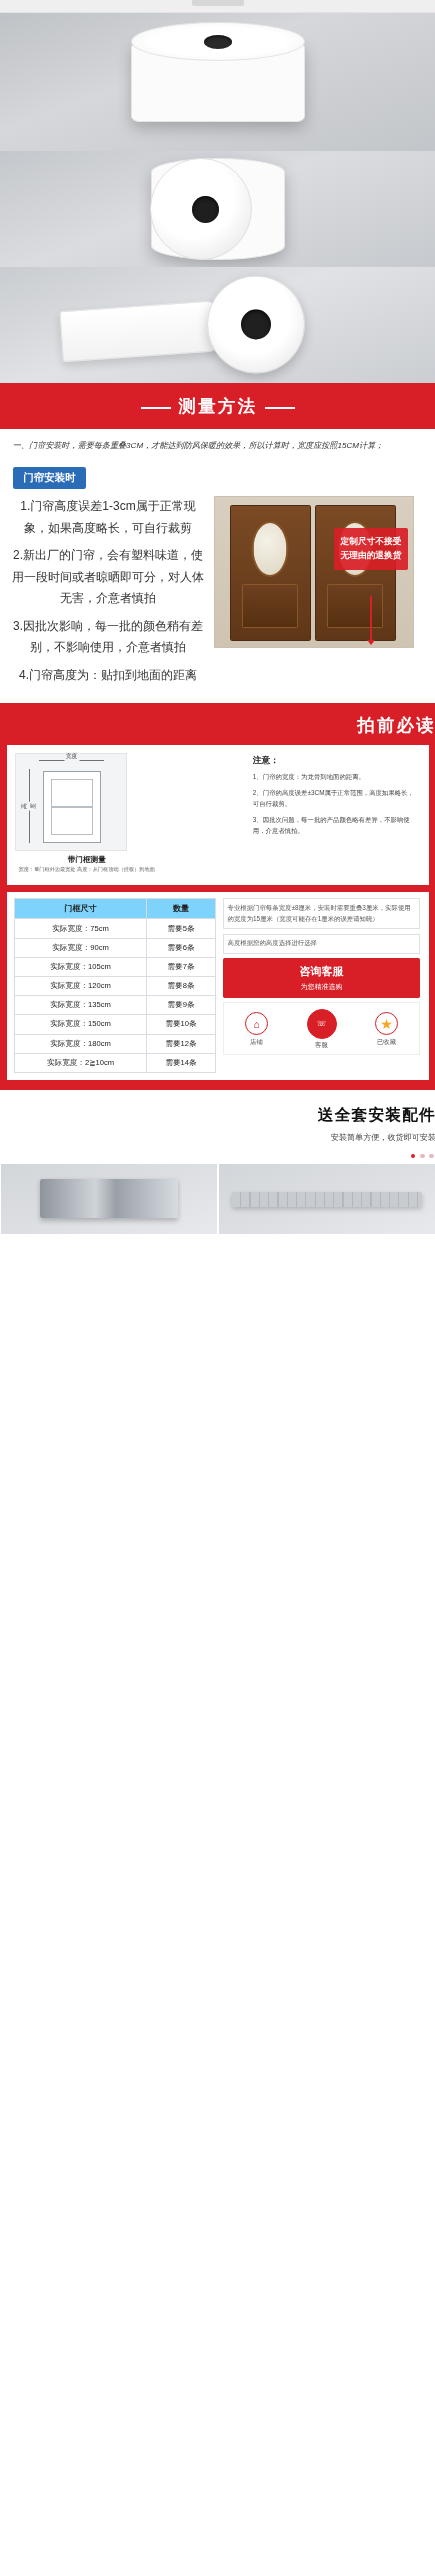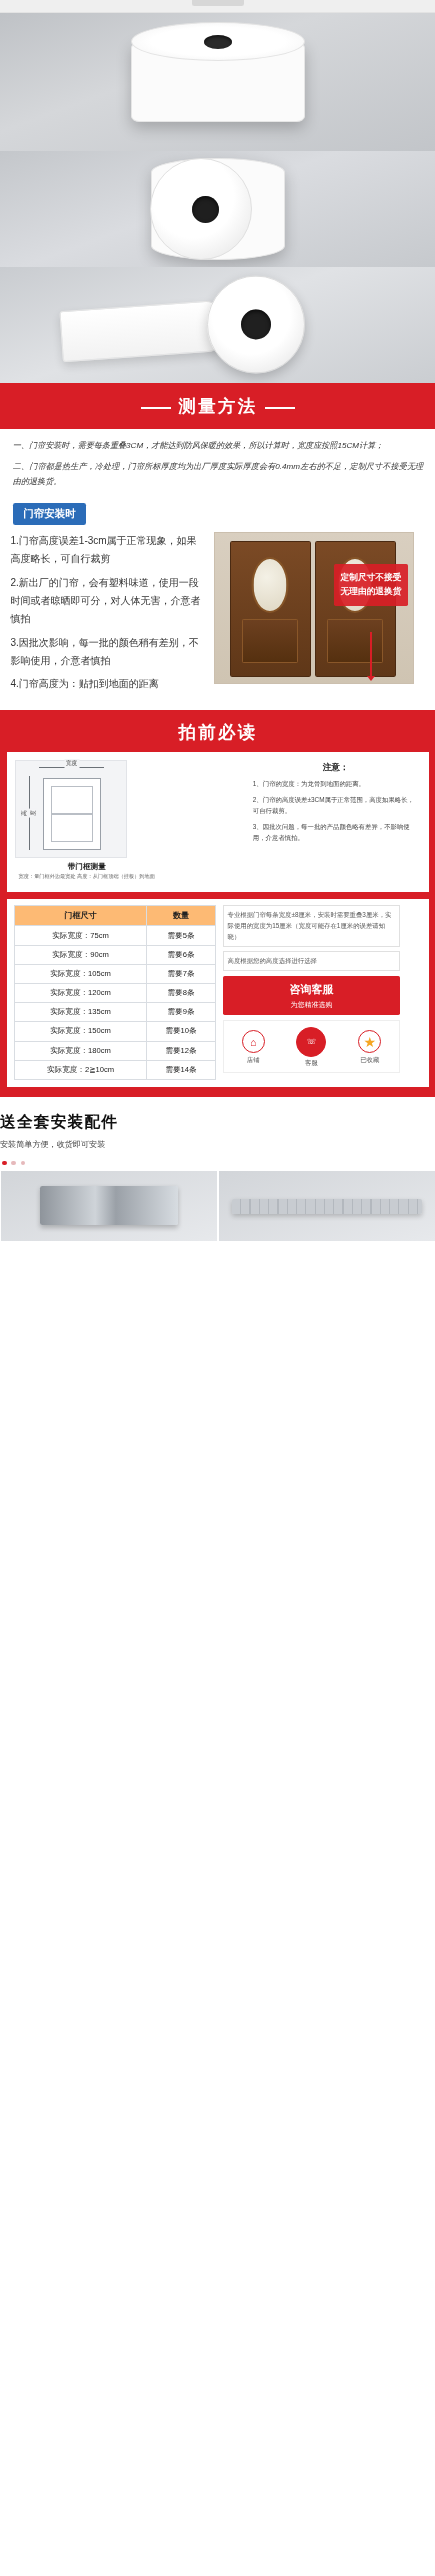--- a/index.html
+++ b/index.html
@@ -88,21 +88,21 @@
     color:#fff;
     font-size:10.5px;
     font-weight:bold;
     padding:4.1px 10.5px;
     border-radius:2.3px;
     margin:2.3px 0 7px 12.8px;
   }
 
   .two-col { display:flex; gap:8.1px; padding:0 10.5px 10.5px; align-items:flex-start; }
   .tips-list { width:195px; }
-  .tips-list p { font-size:10px; line-height:1.8; color:#333; margin-bottom:5.8px; }
+  .tips-list p { font-size:12px; line-height:1.8; color:#333; margin-bottom:5.8px;text-align:center; }
 
   .door-photo {
     width:200px; height:152px; position:relative;
     background: linear-gradient(180deg,#d9cfc0,#cfc4b2);
     overflow:hidden; border:0.6px solid #cbbfae;
   }
   .door-photo .leaf {
     position:absolute; top:8.1px; width:81px; height:136px;
     background: linear-gradient(180deg,#7b4a25,#5f3718);
     border:1.7px solid #4a2a12; border-radius:1.7px;
@@ -129,21 +129,21 @@
   .door-arrow {
     position:absolute; right:41px; top:99px; width:1.7px; height:44px; background:#d81e26;
   }
   .door-arrow:after {
     content:""; position:absolute; left:-2.9px; bottom:-4.6px;
     border-left:4.1px solid transparent; border-right:4.1px solid transparent; border-top:5.8px solid #d81e26;
   }
 
   
   .must-read { background:#d81e26; padding:0 0 10.5px; }
-  .must-read .title { text-align:center; color:#fff; font-size:17.4px; font-weight:bold; letter-spacing:2.3px; padding:10.5px 0 8.1px; }
+  .must-read .title { text-align:right; color:#fff; font-size:17.4px; font-weight:bold; letter-spacing:2.3px; padding:10.5px 0 8.1px; }
   .mr-inner { background:#fff; margin:0 7px; padding:8.1px; display:flex; gap:7px; }
   .diagrams { width:232px; }
   .diag-row { display:flex; gap:23px; }
   .diag {
     width:112px; height:98px; background:#f3f4f6; border:0.6px solid #e2e4e8; position:relative;
   }
   .diag .door-sketch {
     position:absolute; left:27px; top:16.3px; width:58px; height:72px;
     background:#fff; border:1.2px solid #9aa0a8;
   }
@@ -154,48 +154,48 @@
     content:""; position:absolute; left:7px; bottom:7px; right:7px; height:27px; border:0.6px solid #b9bec5;
   }
   .dim-top { position:absolute; left:23px; top:5.8px; width:65px; border-top:0.6px solid #6b7177; }
   .dim-top span { position:absolute; left:50%; top:-8.7px; transform:translateX(-50%); font-size:5.8px; color:#444; background:#f3f4f6; padding:0 1.7px; }
   .dim-left { position:absolute; left:12.8px; top:15px; height:74px; border-left:0.6px solid #6b7177; }
   .dim-left span { position:absolute; left:-5.8px; top:50%; transform:translateY(-50%) rotate(-90deg); font-size:5.8px; color:#444; background:#f3f4f6; padding:0 1.7px; }
   .diag-caption { text-align:center; font-size:7.6px; font-weight:bold; color:#222; padding:3.5px 0 1.2px; }
   .diag-note { font-size:5.2px; color:#666; line-height:1.5; padding:0 3.5px 3.5px; }
 
   .notice { width:173px; background:#fff; padding:1.2px 2.3px; }
-  .notice h4 { font-size:8.7px; color:#222; font-weight:bold; margin-bottom:4.6px;text-align:center; }
+  .notice h4 { font-size:8.7px; color:#222; font-weight:bold; margin-bottom:4.6px; }
   .notice p { font-size:6.4px; color:#444; line-height:1.8; margin-bottom:4.1px; }
 
   
   .table-wrap { margin:7px 7px 0; background:#fff; padding:5.8px 7px 7px; display:flex; gap:7px; }
   .size-table { width:202px; border-collapse:collapse; }
   .size-table th, .size-table td {
     border:0.6px solid #d9dde2; font-size:7.6px; padding:4.1px 3.5px; text-align:center; color:#222;
   }
-  .size-table th { background:#fdba74; font-weight:bold; font-size:8.1px; }
-  .right-panel { width:177px; }
+  .size-table th { background:#7dd3fc; font-weight:bold; font-size:8.1px; }
+  .right-panel { width:197px; }
   .right-panel .hint { font-size:6.4px; color:#555; line-height:1.7; border:0.6px solid #e0e0e0; padding:3.5px; margin-bottom:4.6px; }
   .consult {
     background:#d81e26; color:#fff; text-align:center; font-size:11px; font-weight:bold;
     padding:5.8px 0; border-radius:1.7px;
   }
   .consult small { display:block; font-size:7px; font-weight:normal; margin-top:2.9px; }
   .service-row { display:flex; justify-content:space-around; align-items:center; background:#fff; border:0.6px solid #eee; padding:5.8px 0 3.5px; margin-top:4.6px; }
   .service-item { text-align:center; font-size:6.4px; color:#555; width:52px; }
   .service-item .circ {
     width:23px; height:23px; border-radius:50%; border:1.2px solid #d81e26; margin:0 auto 2.3px;
     display:flex; align-items:center; justify-content:center; color:#d81e26; font-size:10.5px;
   }
   .service-item.big .circ { width:30px; height:30px; background:#d81e26; color:#fff; font-size:7.6px; border-color:#d81e26; }
   .star { color:#f5a623; font-size:14px; }
 
   
-  .acc { padding:15px 0 0; text-align:left; }
+  .acc { padding:15px 0 0; text-align:right; }
   .acc h3 { font-size:15.7px; font-weight:bold; color:#111; letter-spacing:1.2px; }
   .acc p { font-size:8.1px; color:#444; margin-top:5.8px; }
   .dots { margin:7px 0 3.5px; }
   .dots i { display:inline-block; width:4.6px; height:4.6px; border-radius:50%; background:#d81e26; margin:0 2.3px; }
   .dots i.muted { background:#e6b9bb; }
 
   .acc-photos { display:flex; gap:2.3px; padding:0 1.2px; }
   .acc-photo { flex:1; height:70px; background:linear-gradient(160deg,#d2d5d9,#e7e9ec); position:relative; overflow:hidden; }
   .hinge {
     position:absolute; left:18%; top:22%; width:64%; height:56%;
@@ -252,21 +252,20 @@
 
   
   <div class="band">
     <h2>
       <span class="dash"></span><span>测量方法</span><span class="dash"></span>
     </h2>
   </div>
 
   <div class="textblock">
     <p>一、门帘安装时，需要每条重叠3CM，才能达到防风保暖的效果，所以计算时，宽度应按照15CM计算；</p>
-    <p>二、门帘都是热生产，冷处理，门帘所标厚度均为出厂厚度实际厚度会有0.4mm左右的不足，定制尺寸不接受无理由的退换货。</p>
   </div>
 
   
   <div class="tip-label">门帘安装时</div>
 
   <div class="two-col">
     <div class="tips-list">
       <p>1.门帘高度误差1-3cm属于正常现象，如果高度略长，可自行裁剪</p>
       <p>2.新出厂的门帘，会有塑料味道，使用一段时间或者晾晒即可分，对人体无害，介意者慎拍</p>
       <p>3.因批次影响，每一批的颜色稍有差别，不影响使用，介意者慎拍</p>

